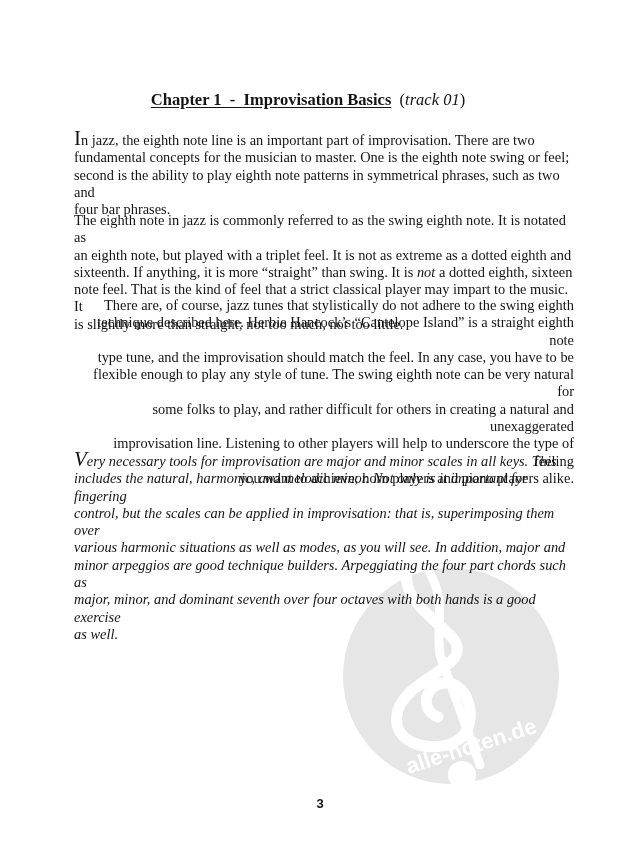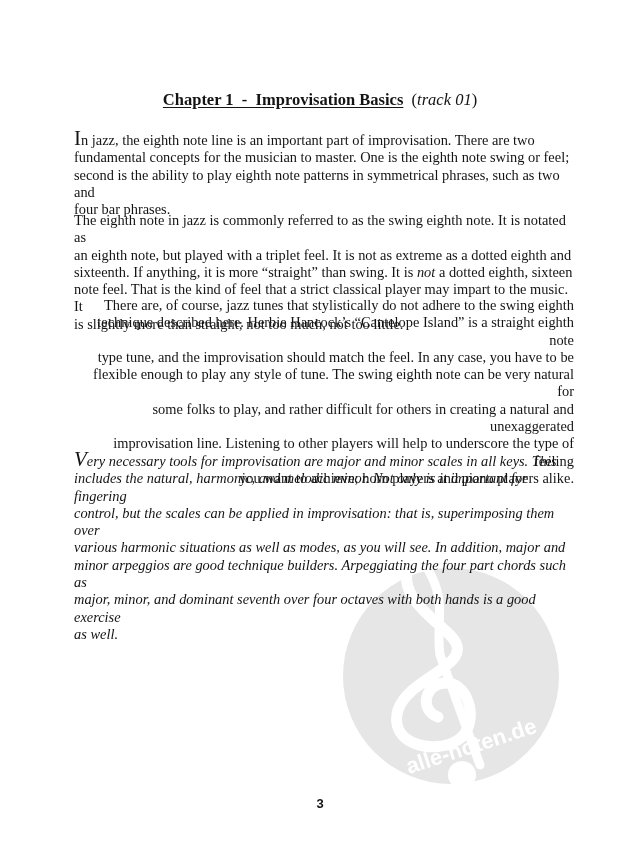--- a/index.html
+++ b/index.html
@@ -5,21 +5,21 @@
   html, body { margin: 0; padding: 0; }
   body {
     width: 640px; height: 843px; background: #ffffff; position: relative; overflow: hidden;
     font-family: "Liberation Serif", "DejaVu Serif", serif; color: #141414;
   }
   .page { position: absolute; left: 0; top: 0; width: 640px; height: 843px; }
   .watermark {
     position: absolute; left: 340px; top: 565px; width: 222px; height: 222px;
   }
   .title {
-    position: absolute; left: 12px; width: 616px; top: 90px; text-align: center;
+    position: absolute; left: 0; width: 616px; top: 90px; text-align: center;
     font-size: 16.5px; line-height: 20px; white-space: pre;
   }
   .title .main { font-weight: bold; text-decoration: underline; text-underline-offset: 2px; }
   .title .track { font-style: italic; font-weight: normal; }
   .title .paren { font-weight: normal; }
   .para {
     position: absolute; left: 74px; width: 500px; margin: 0;
     font-size: 14.4px; line-height: 17.3px; white-space: pre-line;
   }
   .dropcap { font-size: 21px; line-height: 14px; }

